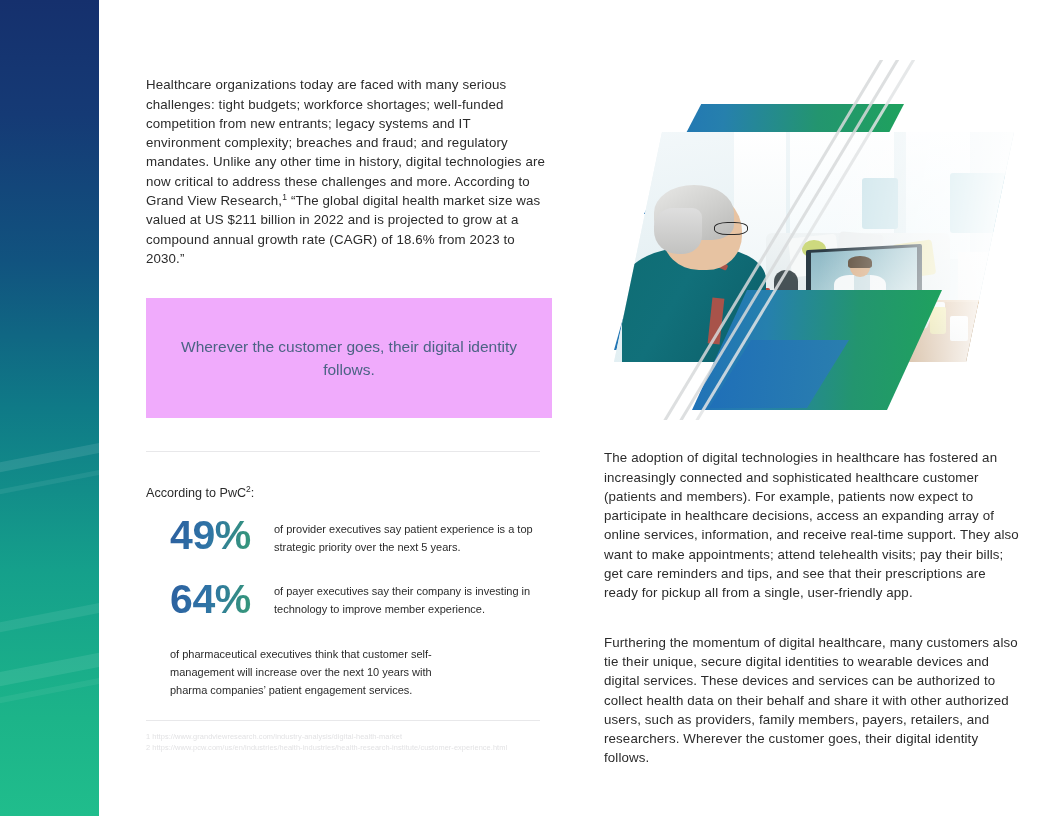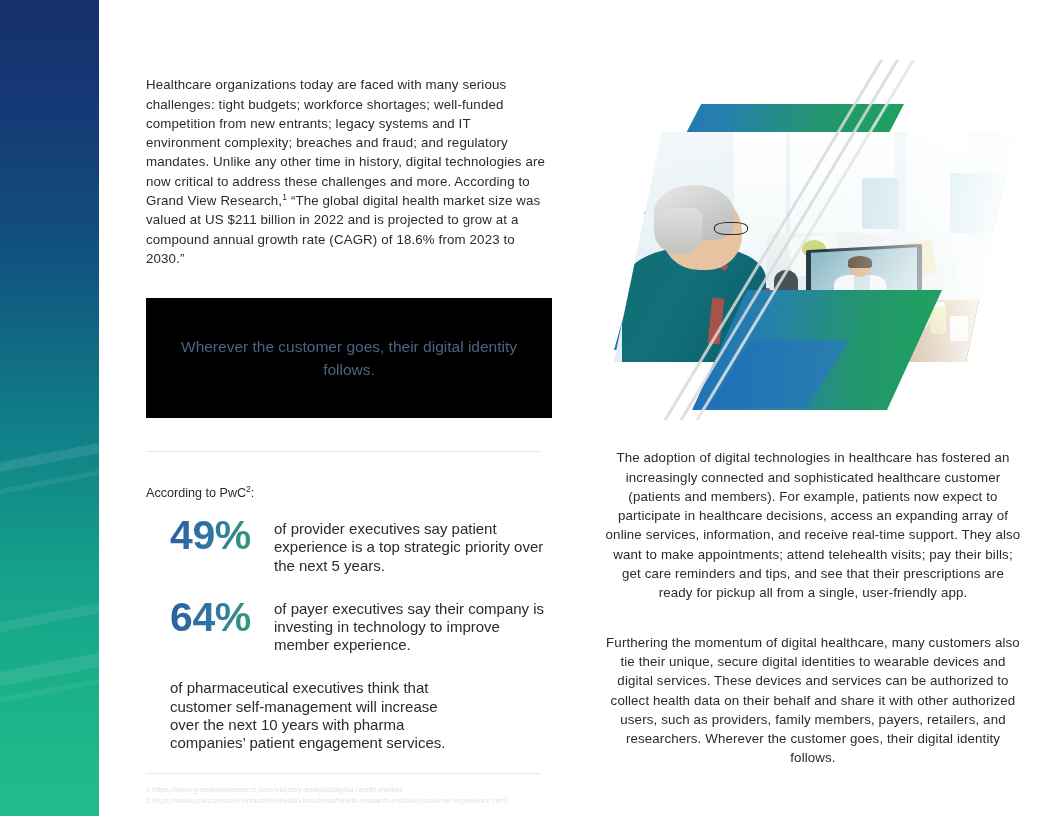--- a/index.html
+++ b/index.html
@@ -68,21 +68,21 @@
     font-size: 8.5px;
     vertical-align: super;
     line-height: 0;
   }
 
   
   .pullquote {
     margin-top: 30px;
     width: 406px;
     height: 120px;
-    background: #000000;
+    background: #f0abfc;
     display: flex;
     align-items: center;
     justify-content: center;
   }
   .pullquote-text {
     font-size: 15.5px;
     line-height: 23px;
     color: #4b6384;
     text-align: center;
     width: 356px;
@@ -119,40 +119,40 @@
     font-weight: bold;
     line-height: 42px;
     letter-spacing: -0.01em;
     background-image: linear-gradient(100deg, #2c5f9f 0%, #2f74a6 38%, #35937d 72%, #3aa68c 100%);
     -webkit-background-clip: text;
     background-clip: text;
     color: transparent;
     -webkit-text-fill-color: transparent;
   }
   .stat-desc {
-    font-size: 15px;
+    font-size: 11px;
     line-height: 18.2px;
     color: #2b2b2b;
     padding-top: 4px;
     width: 290px;
   }
   .stat-row.r1 .stat-desc { padding-top: 6px; }
 
   
   .footnotes {
     margin-top: 10px;
     font-size: 7.4px;
     line-height: 11px;
     color: #e2e2e4;
     letter-spacing: 0.01em;
   }
   .footnote { white-space: nowrap; }
 
   
-  .right-para { width: 418px; text-align: center; }
+  .right-para { width: 418px; }
   .right-para + .right-para { margin-top: 30px; }
 
   
   .hero {
     position: absolute;
     left: 604px; top: 60px;
     width: 420px; height: 360px;
     overflow: hidden;
   }
   .hero-shape {

